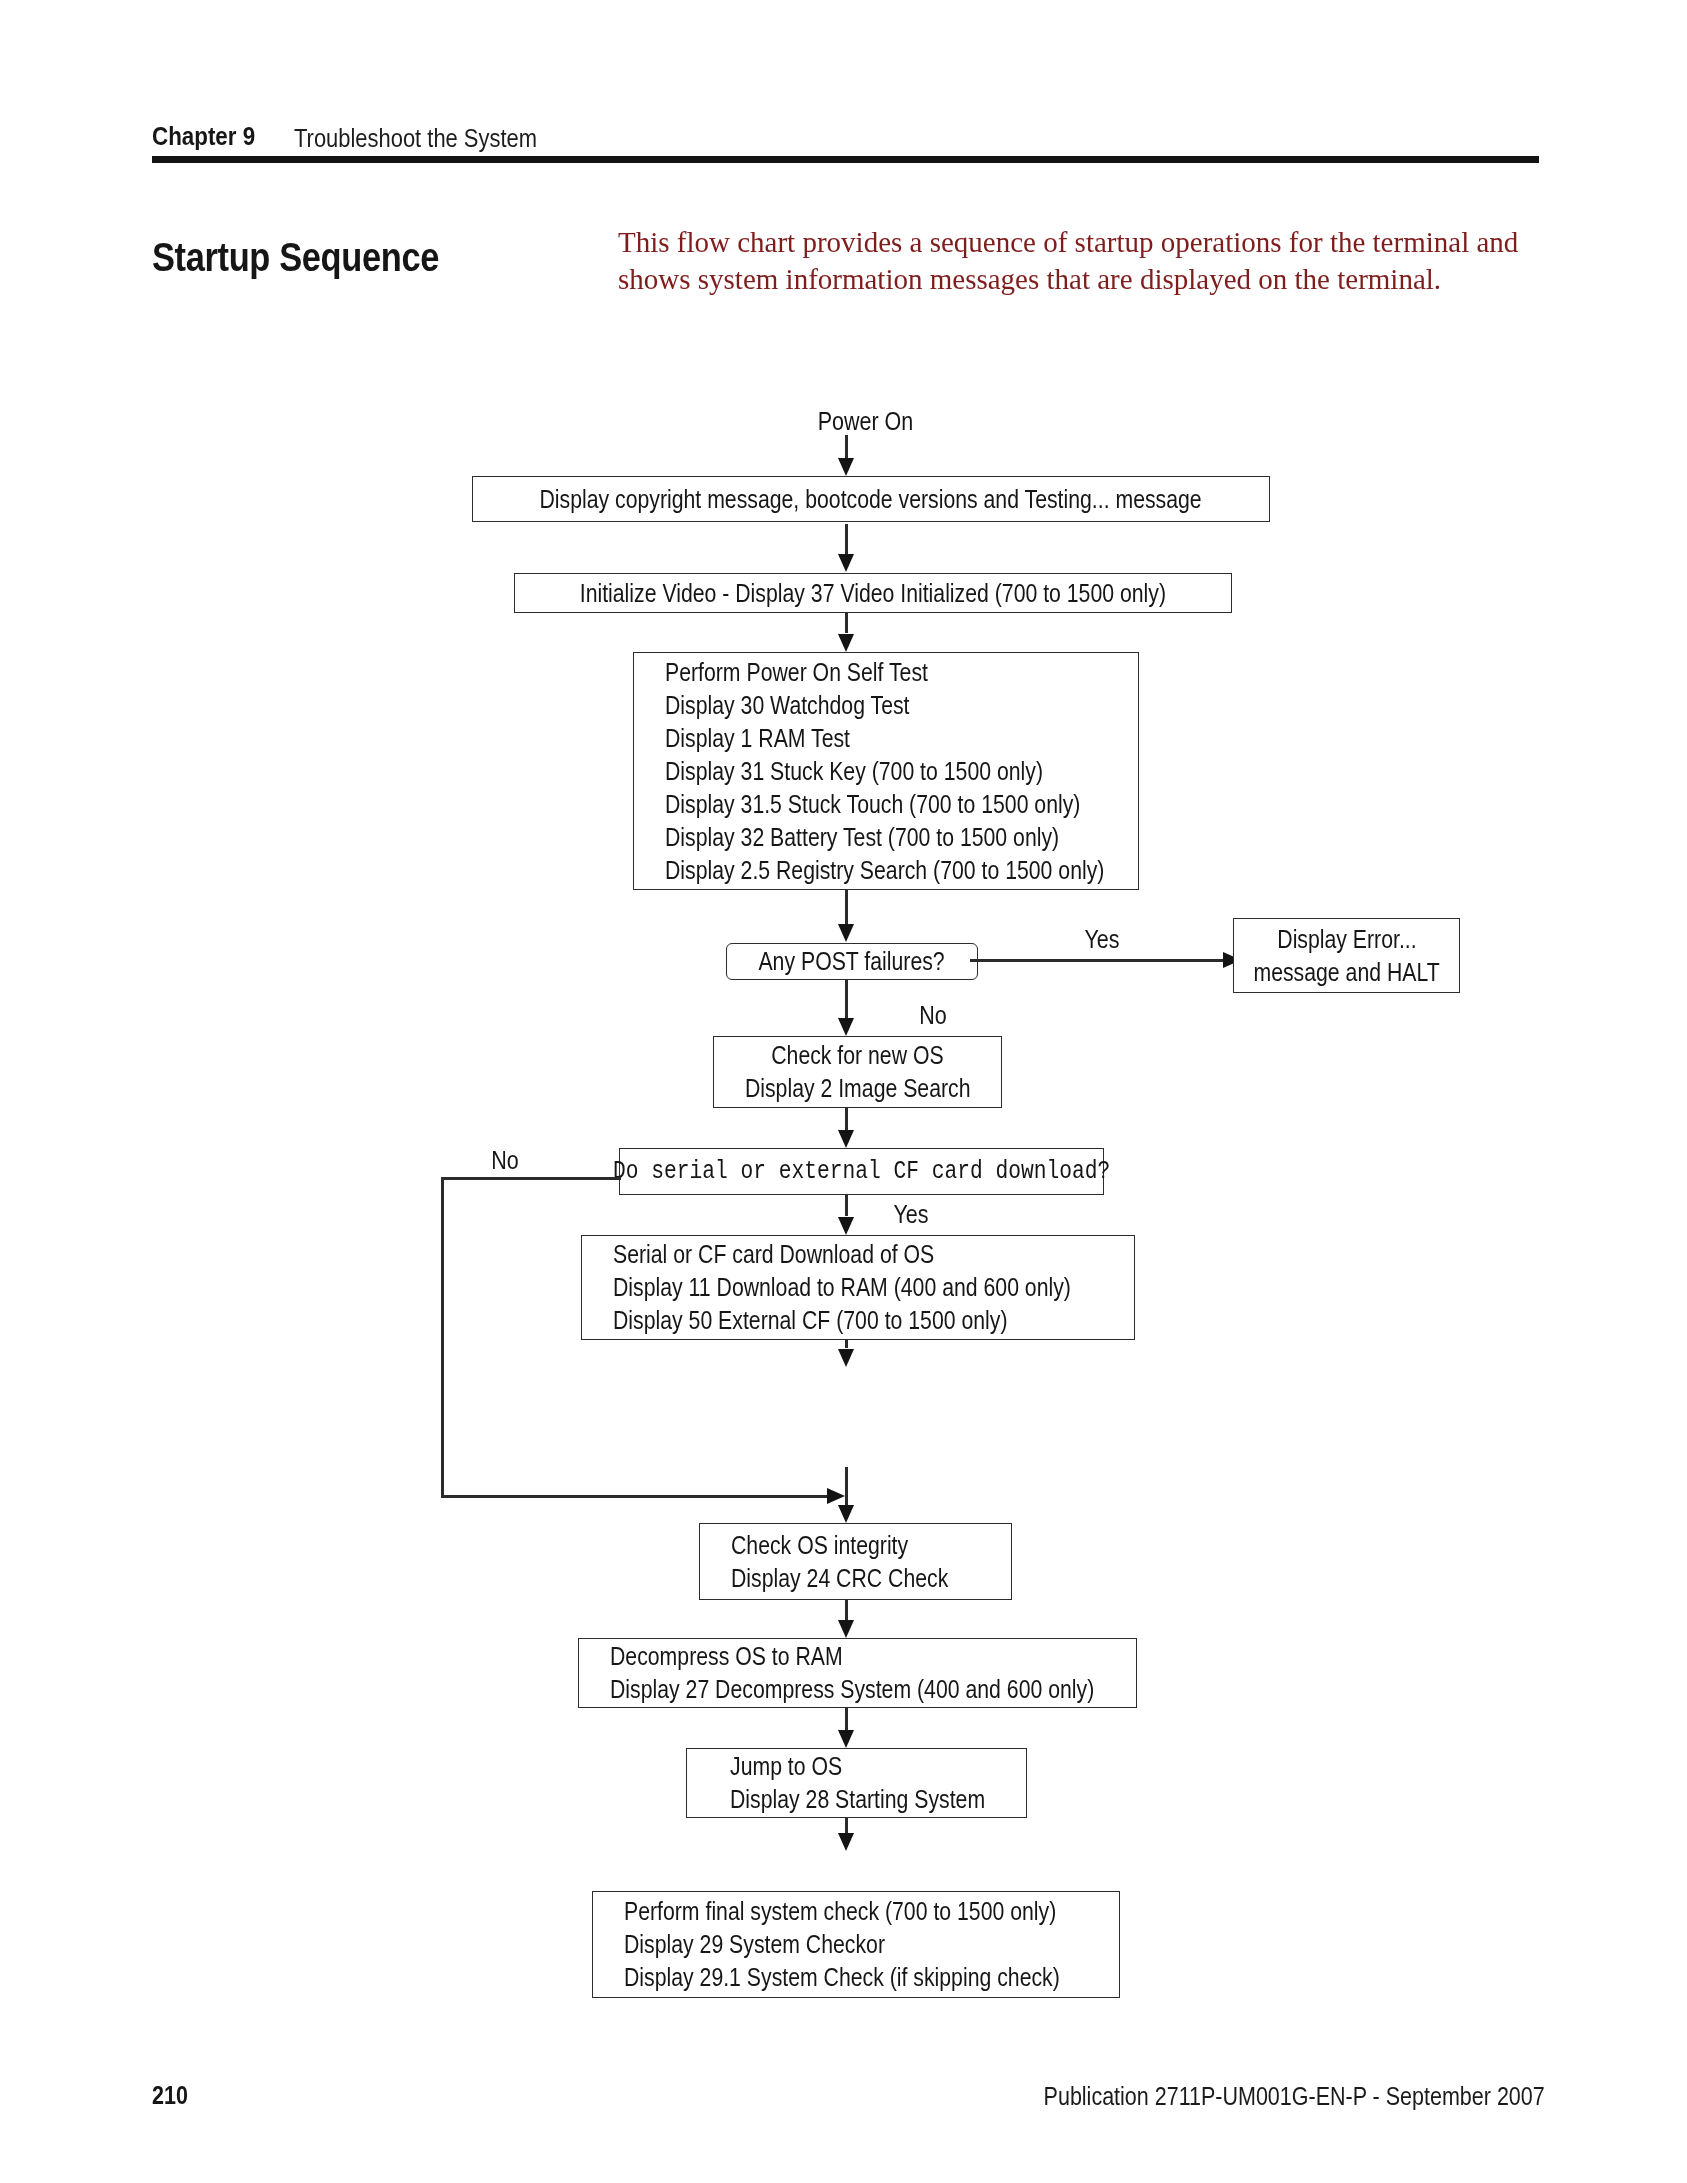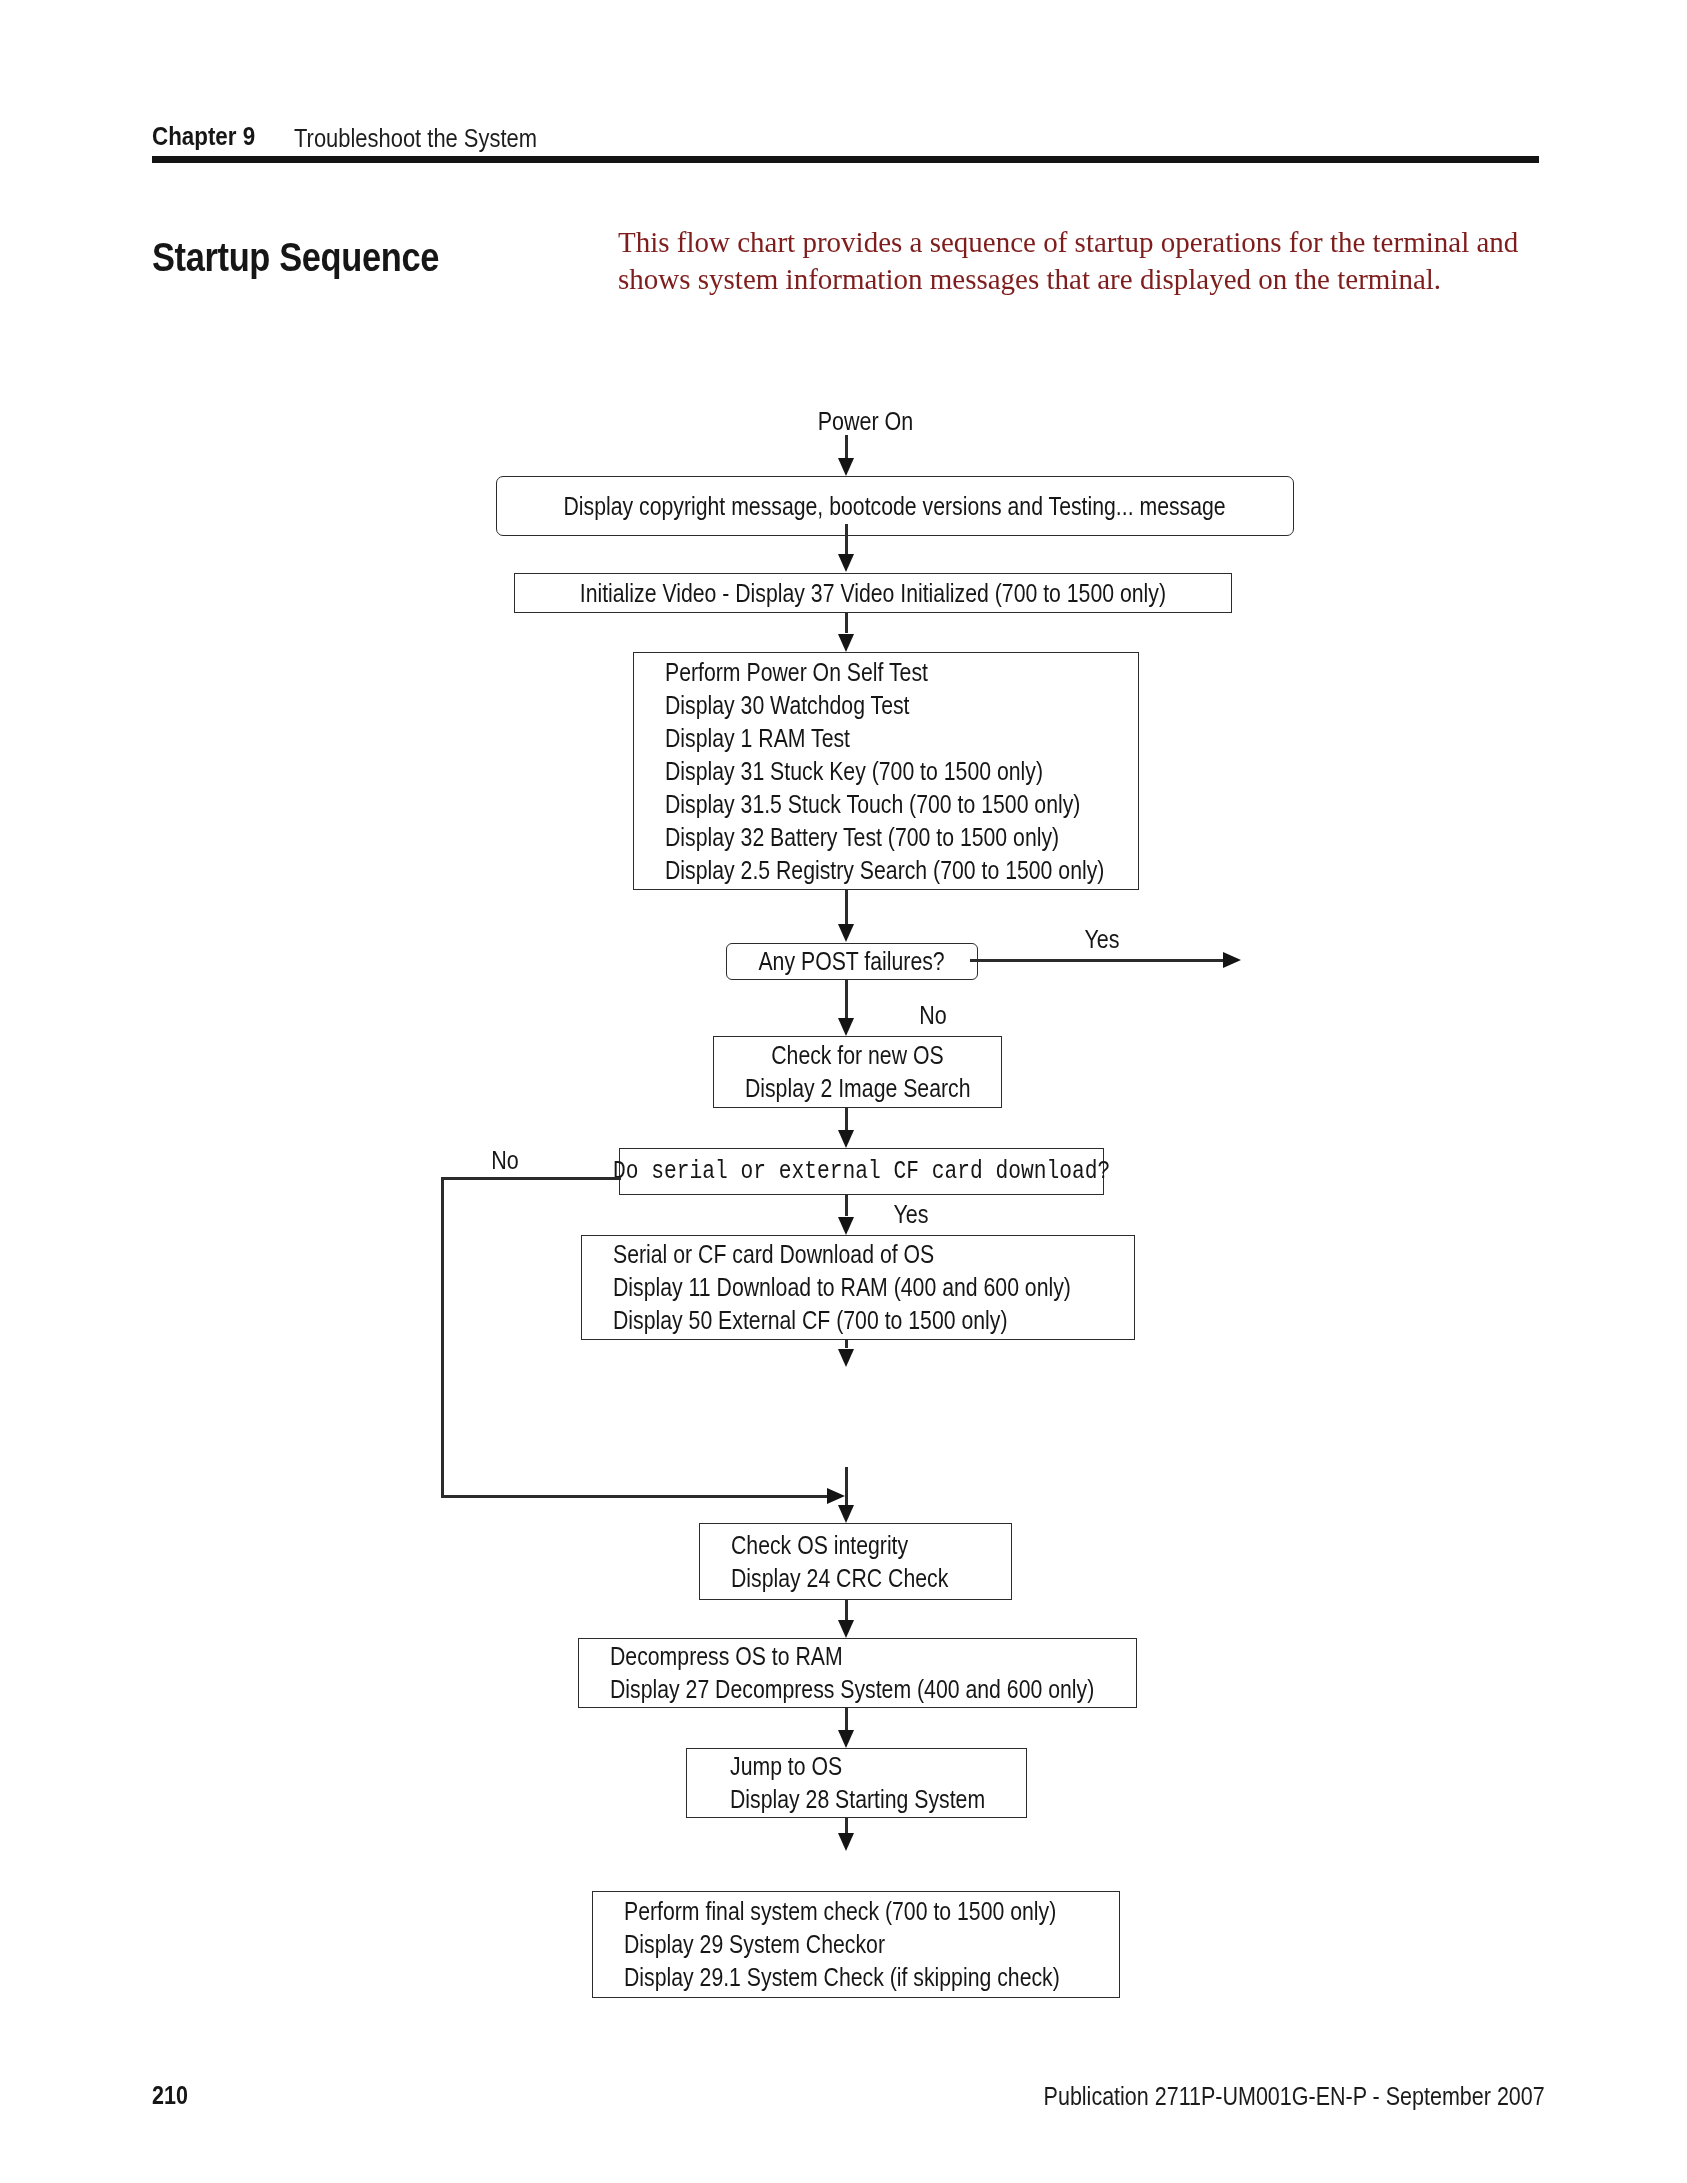--- a/index.html
+++ b/index.html
@@ -61,21 +61,21 @@
   <div class="header-rule"></div>
 
   <h1 class="section-title cx-l">Startup Sequence</h1>
   <p class="intro">This flow chart provides a sequence of startup operations for the terminal and shows system information messages that are displayed on the terminal.</p>
 
   <div class="fc-start cx-c">Power On</div>
 
   <div class="vline" style="left:845px;top:435px;height:23px;"></div>
   <div class="arr-d" style="left:838px;top:458px;"></div>
 
-  <div class="fc-box align-center" style="left:496px;top:476px;width:798px;height:60px;border-radius:7px;">
+  <div class="fc-box align-center" style="left:472px;top:476px;width:798px;height:46px;">
       <div class="fc-line">Display copyright message, bootcode versions and Testing... message</div>
     </div>
 
   <div class="vline" style="left:845px;top:524px;height:30.5px;"></div>
   <div class="arr-d" style="left:838px;top:554px;"></div>
 
   <div class="fc-box align-center" style="left:514px;top:573px;width:718px;height:40px;">
       <div class="fc-line">Initialize Video - Display 37 Video Initialized (700 to 1500 only)</div>
     </div>
 
@@ -96,20 +96,24 @@
   <div class="arr-d" style="left:838px;top:924px;"></div>
 
   <div class="fc-box align-center" style="left:726px;top:943px;width:252px;height:37px;border-radius:6px;">
       <div class="fc-line">Any POST failures?</div>
     </div>
 
   <div class="hline" style="left:970px;top:959px;width:253px;"></div>
   <div class="arr-r" style="left:1223px;top:952px;"></div>
   <div class="fc-label cx-c" style="left:1061px;top:923px;">Yes</div>
 
+  <div class="fc-box align-center" style="left:1233px;top:918px;width:227px;height:75px;">
+      <div class="fc-line">Display Error...</div>
+      <div class="fc-line">message and HALT</div>
+    </div>
 
   <div class="vline" style="left:845px;top:980px;height:39px;"></div>
   <div class="arr-d" style="left:838px;top:1018px;"></div>
   <div class="fc-label cx-c" style="left:892px;top:999px;">No</div>
 
   <div class="fc-box align-center" style="left:713px;top:1036px;width:289px;height:72px;">
       <div class="fc-line">Check for new OS</div>
       <div class="fc-line">Display 2 Image Search</div>
     </div>
 

